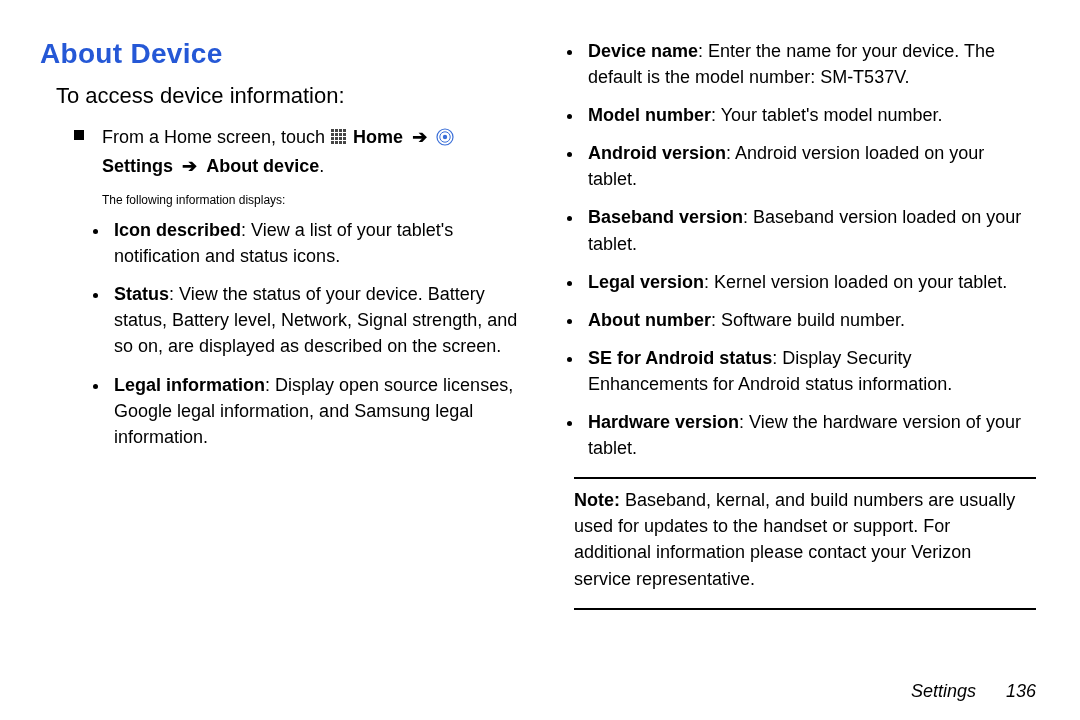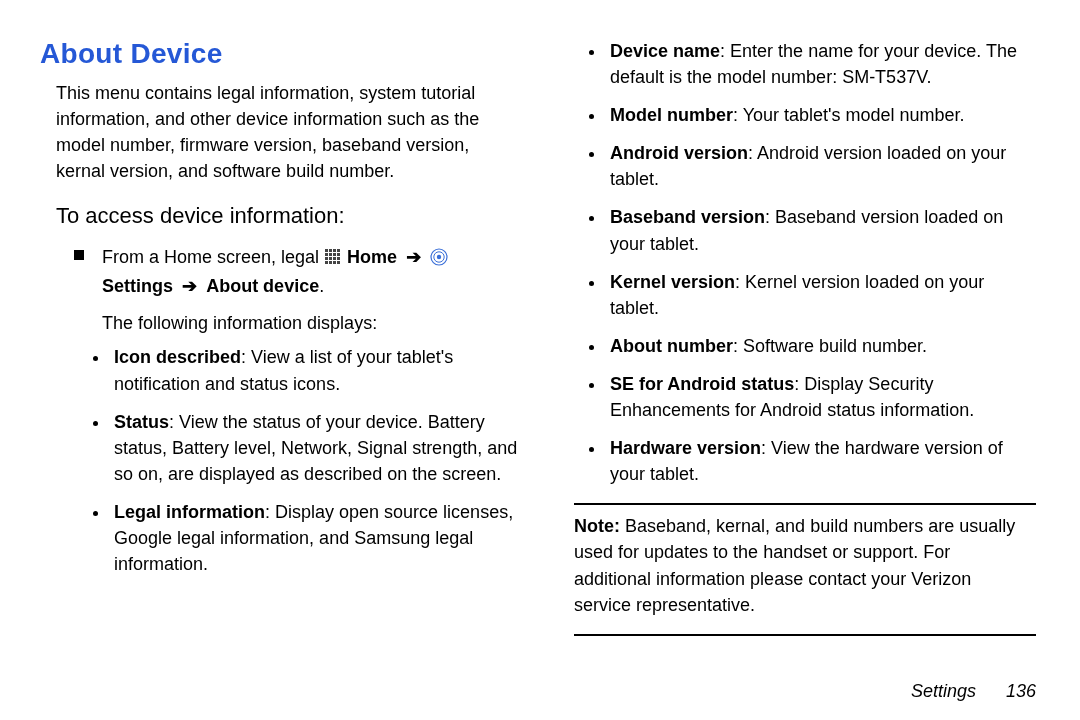--- a/index.html
+++ b/index.html
@@ -56,30 +56,30 @@
     flex: 0 0 auto;
   }
   .nav-text { flex: 1; }
   .nav-text b { font-weight: 700; }
   .arrow { font-weight: 700; padding: 0 4px; }
   .apps-icon, .settings-icon {
     display: inline-block;
     vertical-align: -3px;
   }
   .following {
-    font-size: 18px;
+    font-size: 12px;
     margin: 14px 0 10px 62px;
   }
   ul.bullets {
     list-style: disc;
     margin: 0 0 0 70px;
     padding: 0;
   }
   ul.bullets.right-bullets {
-    margin-left: 50px;
+    margin-left: 28px;
   }
   ul.bullets li {
     font-size: 18px;
     line-height: 1.45;
     margin: 0 0 12px 0;
     padding-left: 4px;
   }
   ul.bullets li b { font-weight: 700; }
   .note-rule {
     border: none;
@@ -101,27 +101,26 @@
   }
   .pagefoot span.sep { display: inline-block; width: 30px; }
 </style>
 </head>
 <body>
 
 <div class="page">
 
   <div class="col col-left">
     <h1>About Device</h1>
-    <p class="intro">This menu contains legal information, system tutorial information, and other device information such as the model number, firmware version, baseband version, kernal version, and software build number.</p>
     <p class="access">To access device information:</p>
 
     <div class="nav-row">
       <span class="square-bullet"></span>
       <div class="nav-text">
-        <span>From a Home screen, legal </span>
+        <span>From a Home screen, touch </span>
         <span class="apps-icon">
           <svg width="18" height="18" viewBox="0 0 18 18">
             <g fill="#444">
               <rect x="1" y="1" width="3" height="3"></rect>
                 <rect x="5" y="1" width="3" height="3"></rect>
                 <rect x="9" y="1" width="3" height="3"></rect>
                 <rect x="13" y="1" width="3" height="3"></rect>
               <rect x="1" y="5" width="3" height="3"></rect>
                 <rect x="5" y="5" width="3" height="3"></rect>
                 <rect x="9" y="5" width="3" height="3"></rect>
@@ -160,21 +159,21 @@
         <li><b>Legal information</b><span>: Display open source licenses, Google legal information, and Samsung legal information.</span></li>
       </ul>
   </div>
 
   <div class="col col-right">
     <ul class="bullets right-bullets" id="right-list">
         <li><b>Device name</b><span>: Enter the name for your device. The default is the model number: SM-T537V.</span></li>
         <li><b>Model number</b><span>: Your tablet's model number.</span></li>
         <li><b>Android version</b><span>: Android version loaded on your tablet.</span></li>
         <li><b>Baseband version</b><span>: Baseband version loaded on your tablet.</span></li>
-        <li><b>Kernel version</b><span>: Kernel version loaded on your tablet.</span></li>
+        <li><b>Legal version</b><span>: Kernel version loaded on your tablet.</span></li>
         <li><b>About number</b><span>: Software build number.</span></li>
         <li><b>SE for Android status</b><span>: Display Security Enhancements for Android status information.</span></li>
         <li><b>Hardware version</b><span>: View the hardware version of your tablet.</span></li>
       </ul>
 
     <hr class="note-rule">
     <p class="note">
       <b>Note:</b><span> Baseband, kernal, and build numbers are usually used for updates to the handset or support. For additional information please contact your Verizon service representative.</span>
     </p>
     <hr class="note-rule">

